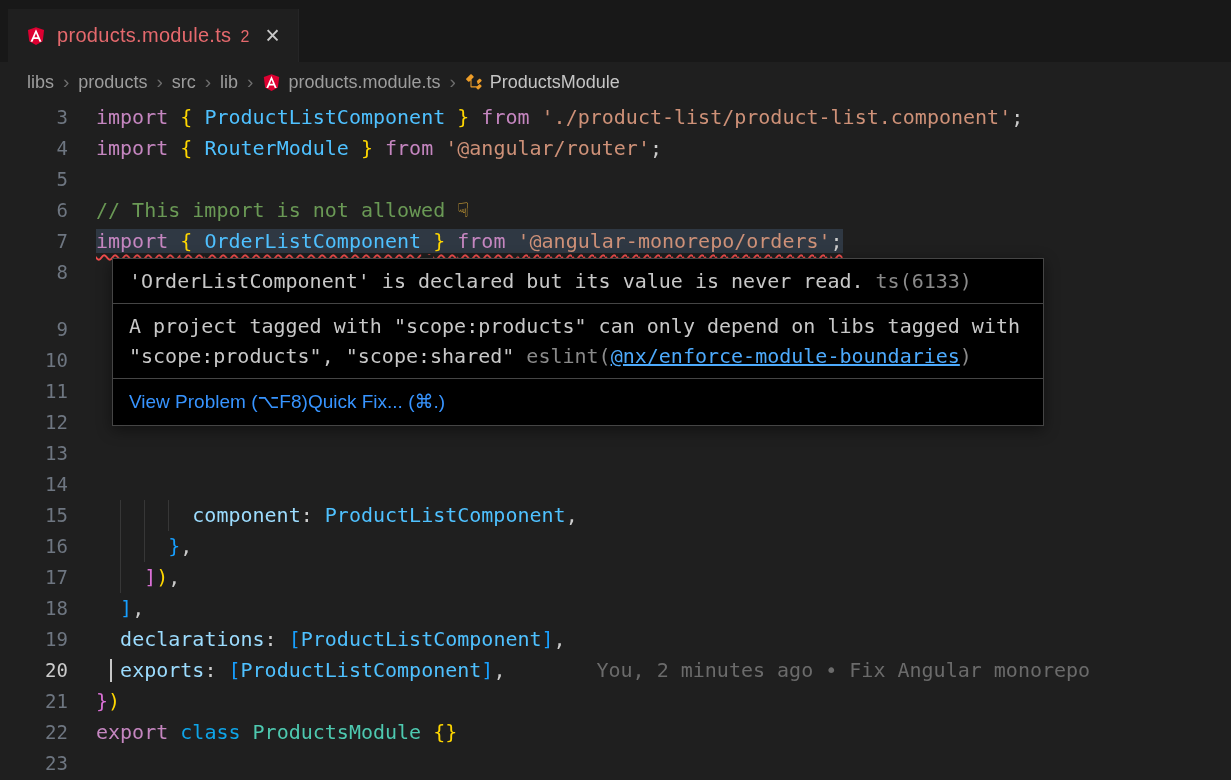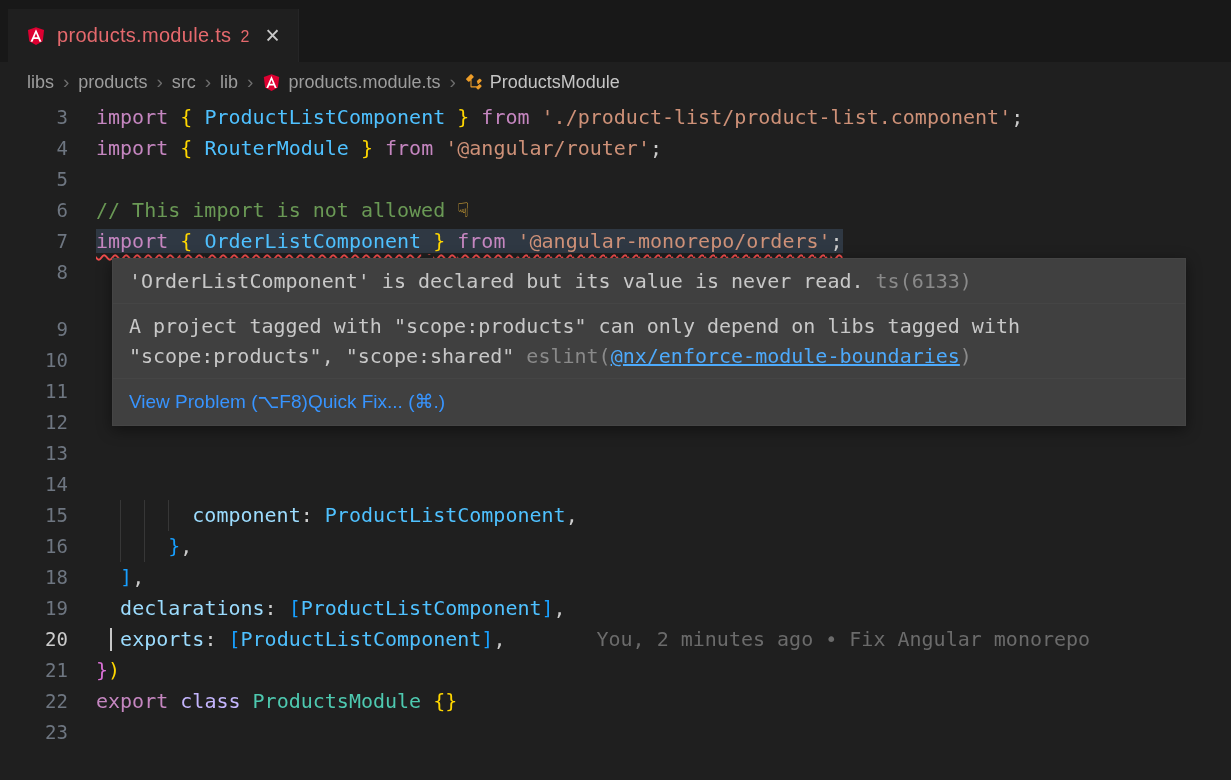--- a/index.html
+++ b/index.html
@@ -28,34 +28,34 @@
   .ln{flex:0 0 68px;text-align:right;font-size:19px;color:#6e7681;user-select:none}
   .ln.active{color:#cccccc}
   .code{margin-left:28px;white-space:pre;position:relative;display:inline-block}
   .guide{position:absolute;top:0;height:31px;width:1px;background:#373737}
   .cursor{position:absolute;left:14px;top:4px;width:2px;height:23px;background:#c8c8c8}
   .err-range{background:rgba(94,130,175,.25);text-decoration:underline wavy #f14c4c;text-decoration-skip-ink:none;text-underline-offset:6px}
   .blame{color:#6b6b6b;margin-left:91px}
 
   
   .tk-kw{color:#C586C0}
-  .tk-kwb{color:#c4b5fd}
+  .tk-kwb{color:#0ea5e9}
   .tk-cls{color:#4EC9B0}
   .tk-id{color:#4FC1FF}
   .tk-prop{color:#9CDCFE}
   .tk-str{color:#CE9178}
   .tk-cmt{color:#6A9955}
   .tk-pun{color:#CCCCCC}
   .tk-b1{color:#FFD700}
   .tk-b2{color:#DA70D6}
   .tk-b3{color:#179FFF}
   .tk-emoji{color:#e8b339;font-family:"DejaVu Sans",sans-serif}
 
   
-  .hover-popup{position:absolute;left:112px;top:156px;width:1074px;background:#404040;border:1px solid #454545;box-shadow:0 4px 14px rgba(0,0,0,.45);font-size:20px;line-height:30px;color:#c8c8c8;z-index:9}
+  .hover-popup{position:absolute;left:112px;top:156px;width:932px;background:#000000;border:1px solid #454545;box-shadow:0 4px 14px rgba(0,0,0,.45);font-size:20px;line-height:30px;color:#c8c8c8;z-index:9}
   .popup-section{padding:7px 16px;border-bottom:1px solid #454545}
   .popup-source{color:#8a8a8a}
   .popup-link{color:#4daafc;text-decoration:underline;cursor:pointer}
   .popup-kw{color:#569CD6}
   .popup-str{color:#CE9178}
   .popup-actions{display:flex;padding:8px 16px;font-family:"Liberation Sans",sans-serif;font-size:19px;color:#3794FF}
   .popup-action{cursor:pointer}
 </style>
 </head>
 <body>
@@ -166,20 +166,24 @@
         </div>
         <div class="line">
           <span class="ln">15</span>
           <span class="code"><i class="guide" style="left: 24.08px;"></i><i class="guide" style="left: 48.16px;"></i><i class="guide" style="left: 72.24px;"></i><span><span class="tk-pun">        </span><span class="tk-prop">component</span><span class="tk-pun">: </span><span class="tk-id">ProductListComponent</span><span class="tk-pun">,</span></span></span>
         </div>
         <div class="line">
           <span class="ln">16</span>
           <span class="code"><i class="guide" style="left: 24.08px;"></i><i class="guide" style="left: 48.16px;"></i><span><span class="tk-pun">      </span><span class="tk-b3">}</span><span class="tk-pun">,</span></span></span>
         </div>
         <div class="line">
+          <span class="ln">17</span>
+          <span class="code"><i class="guide" style="left: 24.08px;"></i><span><span class="tk-pun">    </span><span class="tk-b2">]</span><span class="tk-b1">)</span><span class="tk-pun">,</span></span></span>
+        </div>
+        <div class="line">
           <span class="ln">18</span>
           <span class="code"><span><span class="tk-pun">  </span><span class="tk-b3">]</span><span class="tk-pun">,</span></span></span>
         </div>
         <div class="line">
           <span class="ln">19</span>
           <span class="code"><span><span class="tk-pun">  </span><span class="tk-prop">declarations</span><span class="tk-pun">: </span><span class="tk-b3">[</span><span class="tk-id">ProductListComponent</span><span class="tk-b3">]</span><span class="tk-pun">,</span></span></span>
         </div>
         <div class="line">
           <span class="ln active">20</span>
           <span class="code"><i class="cursor"></i><span><span class="tk-pun">  </span><span class="tk-prop">exports</span><span class="tk-pun">: </span><span class="tk-b3">[</span><span class="tk-id">ProductListComponent</span><span class="tk-b3">]</span><span class="tk-pun">,</span></span><span class="blame">You, 2 minutes ago • Fix Angular monorepo</span></span>

